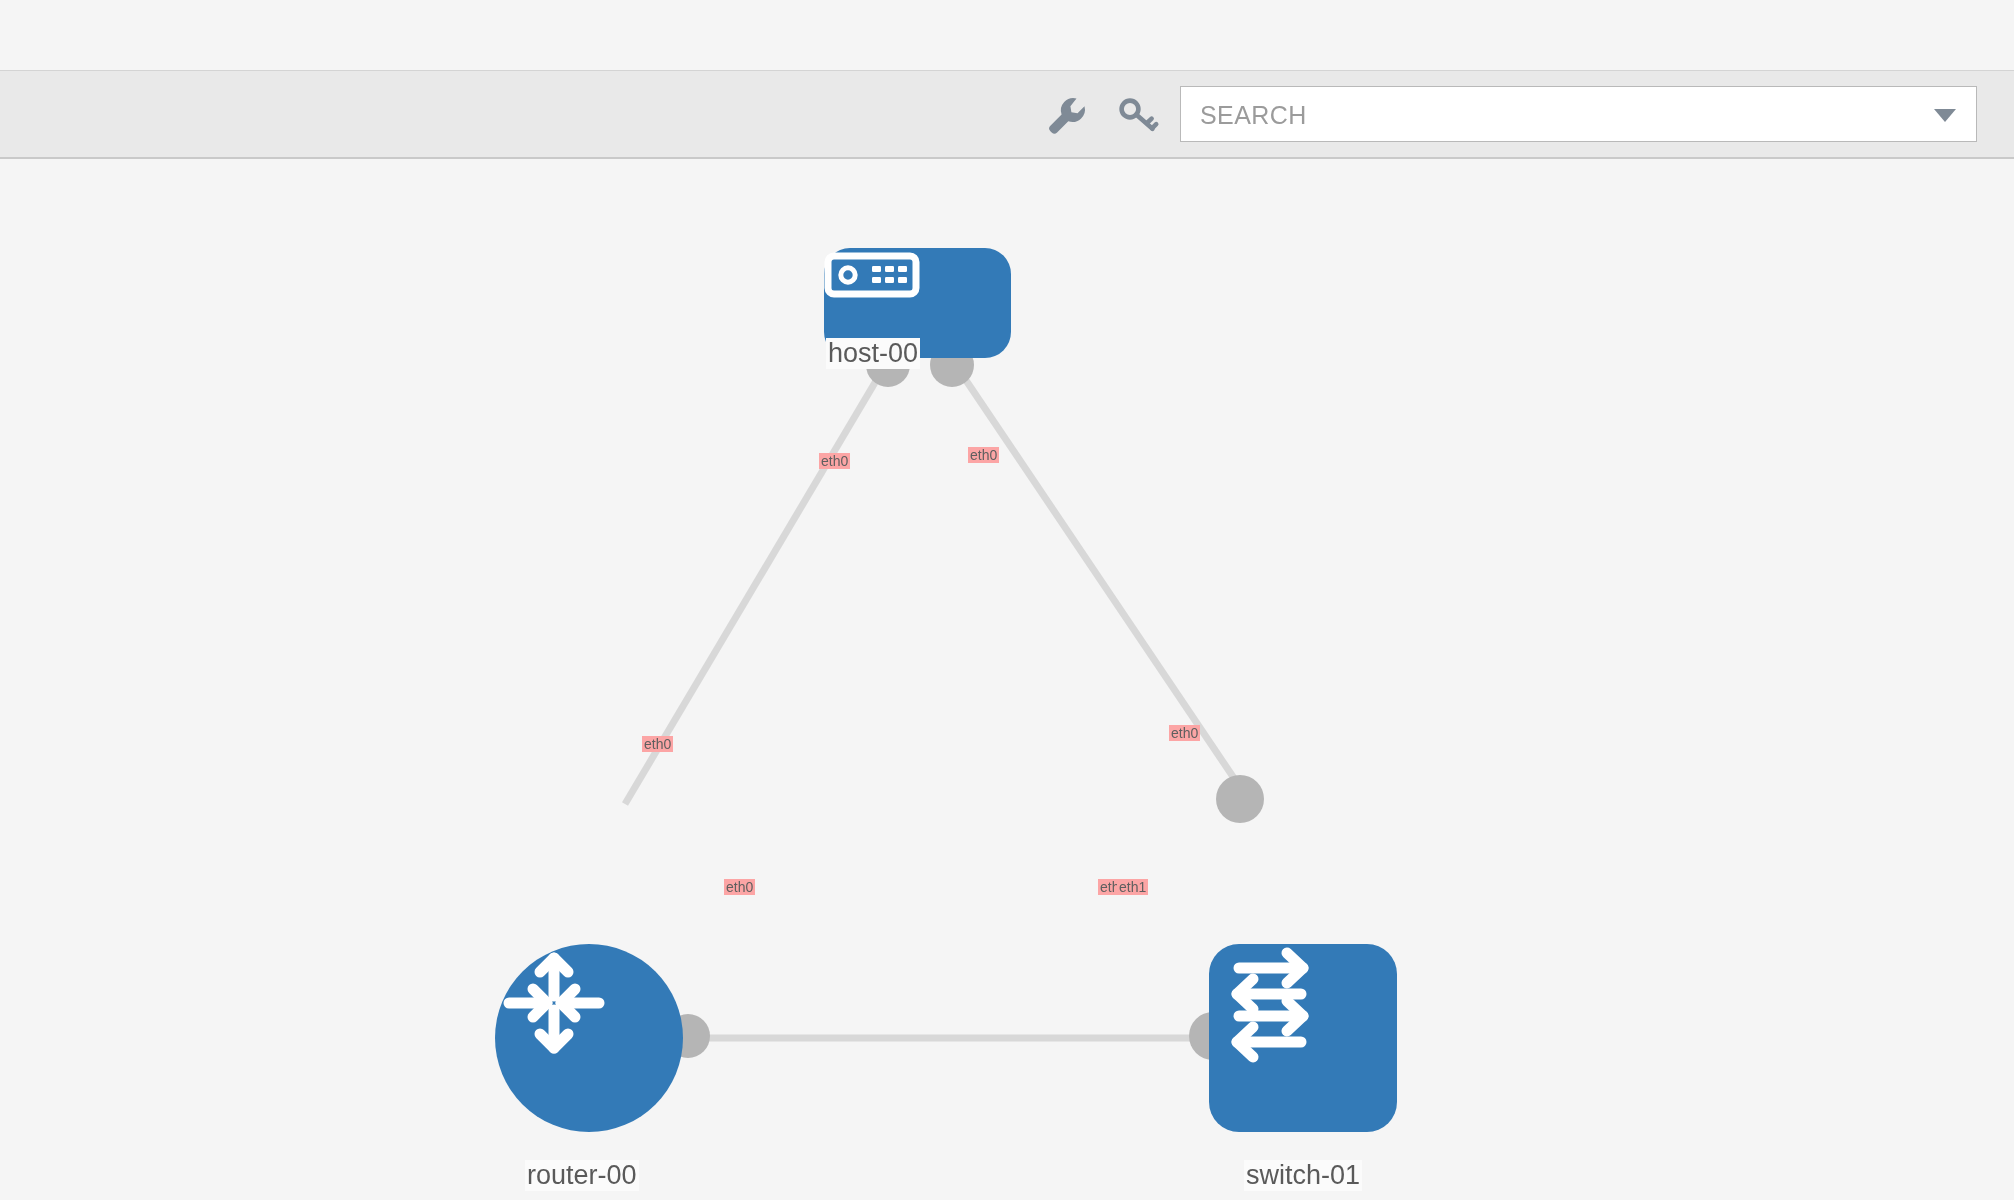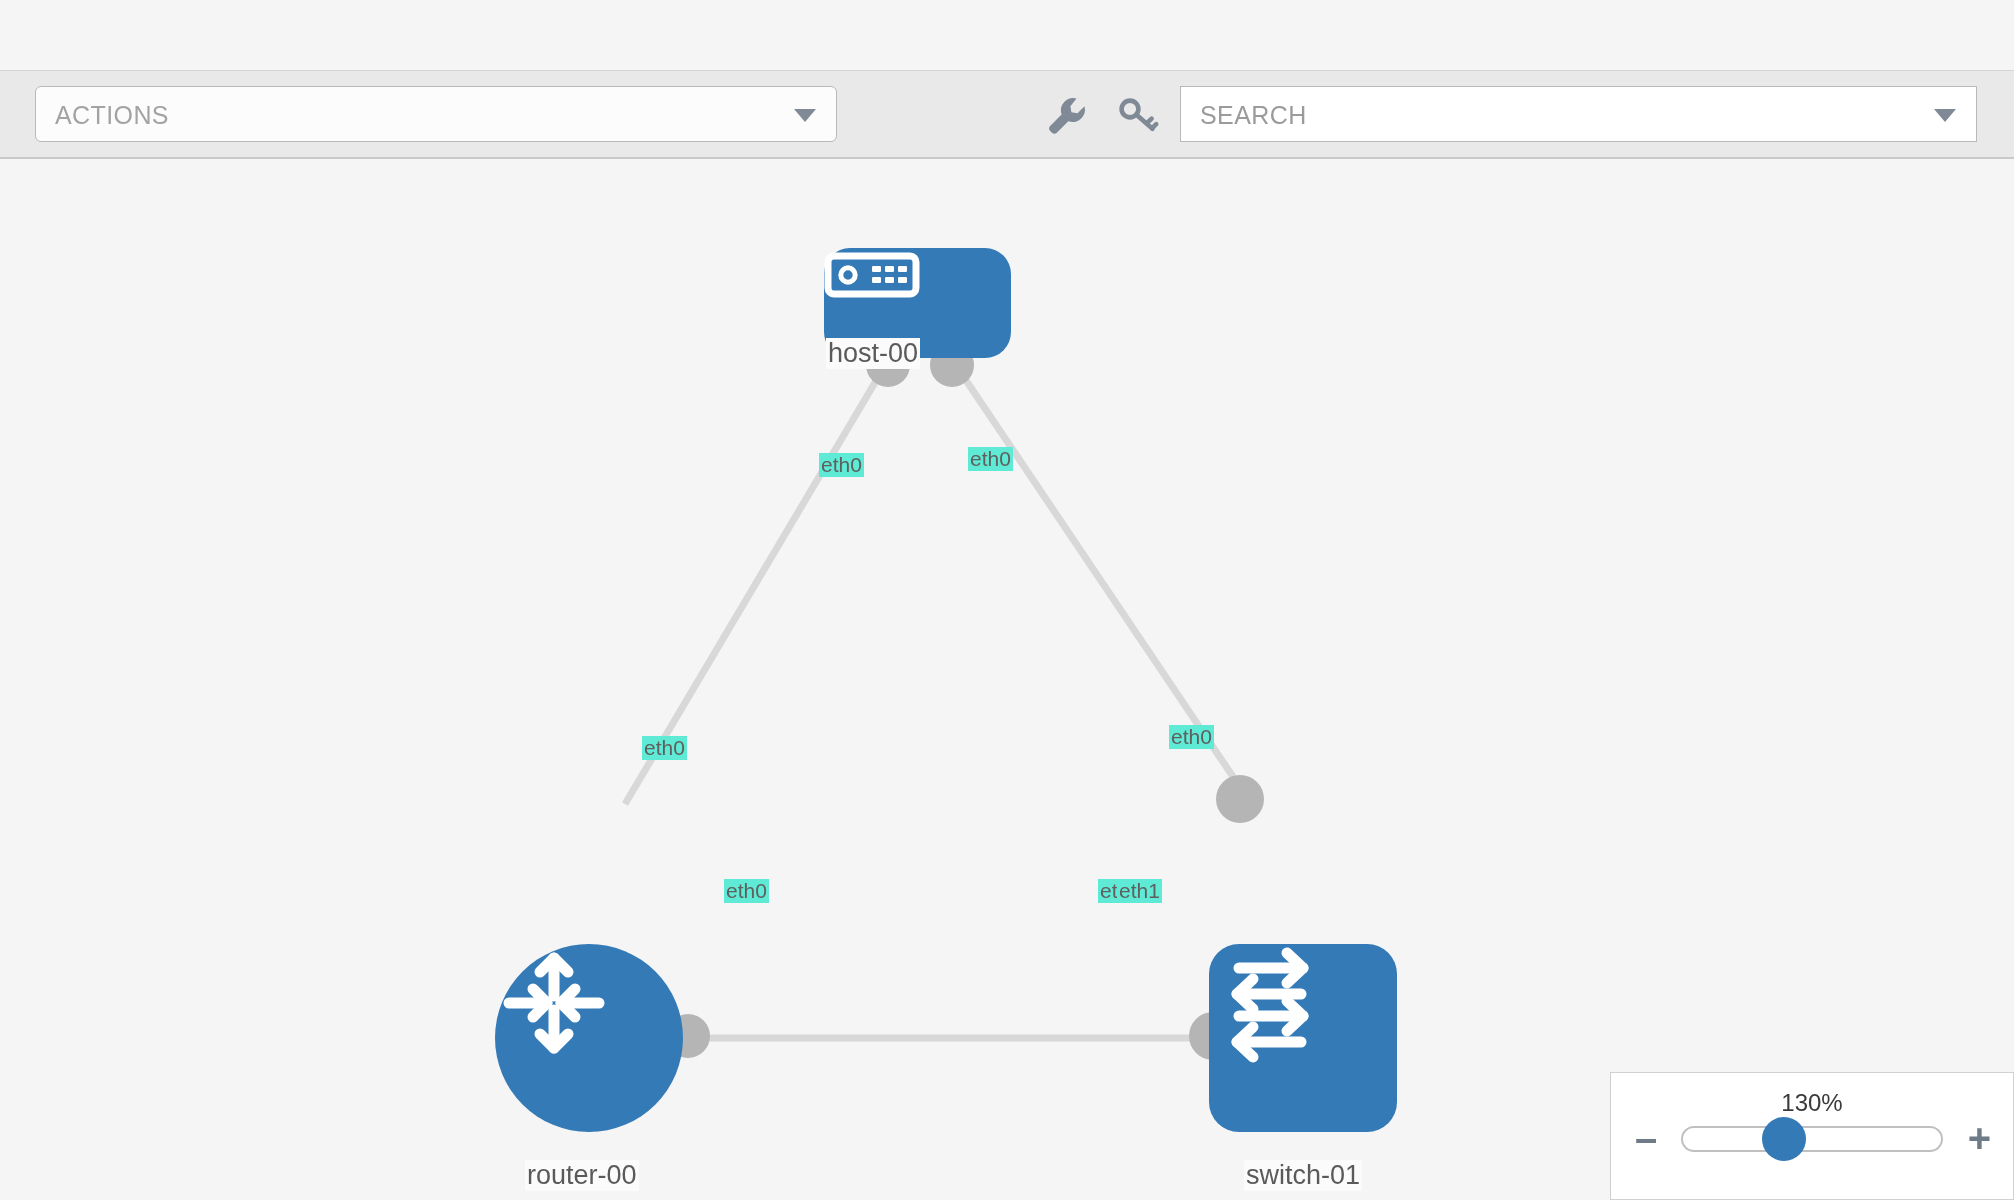--- a/index.html
+++ b/index.html
@@ -101,22 +101,22 @@
     position:absolute;
     font-size:27px;color:#5a5a5a;white-space:nowrap;
     background:#fbfbfb;
     padding:0 2px;
     pointer-events:none;
   }
 
   
   .if-label{
     position:absolute;
-    font-size:21px;color:#5f5f5f;white-space:nowrap;
-    background:#5eead4;padding:0 2px;
+    font-size:14px;color:#5f5f5f;white-space:nowrap;
+    background:#fca5a5;padding:0 2px;
     pointer-events:none;
   }
 
   
   .zoom-panel{
     position:absolute;right:0;bottom:0;
     width:404px;height:128px;
     background:#ffffff;
     border:1px solid #d0d0d0;
     box-sizing:border-box;
@@ -149,24 +149,20 @@
   }
 </style>
 </head>
 <body>
 
 <div class="app">
 
 
   <div class="toolbar">
 
-    <div class="actions-select">
-      <span class="lbl">ACTIONS</span>
-      <span class="caret"></span>
-    </div>
 
     <div class="tool-icon wrench">
       <svg width="50" height="50" viewBox="0 0 50 50" aria-hidden="true">
         <g fill="#7f8a96">
           <path d="M36.5 9.4 a12.5 12.5 0 0 0 -14.9 16.2 L10.4 36.8 a3.8 3.8 0 0 0 0 5.4 l1.3 1.3 a3.8 3.8 0 0 0 5.4 0 L28.3 32.3 a12.5 12.5 0 0 0 16.2 -15.0 l-7.0 7.0 -6.1 -1.0 -1.0 -6.1 z"></path>
         </g>
       </svg>
     </div>
 
     <div class="tool-icon key">
@@ -272,23 +268,16 @@
       <div class="if-label" style="left:819px;top:294px;">eth0</div>
       <div class="if-label" style="left:968px;top:288px;">eth0</div>
       <div class="if-label" style="left:642px;top:577px;">eth0</div>
       <div class="if-label" style="left:1169px;top:566px;">eth0</div>
       <div class="if-label" style="left:724px;top:720px;">eth0</div>
       <div class="if-label" style="left:1098px;top:720px;">eth</div>
       <div class="if-label" style="left:1117px;top:720px;">eth1</div>
 
     </div>
 
-    <div class="zoom-panel">
-      <div class="zoom-value">130%</div>
-      <div class="zoom-minus">–</div>
-      <div class="zoom-track"></div>
-      <div class="zoom-thumb"></div>
-      <div class="zoom-plus">+</div>
-    </div>
 
   </div>
 
 </div>
 
 </body></html>

